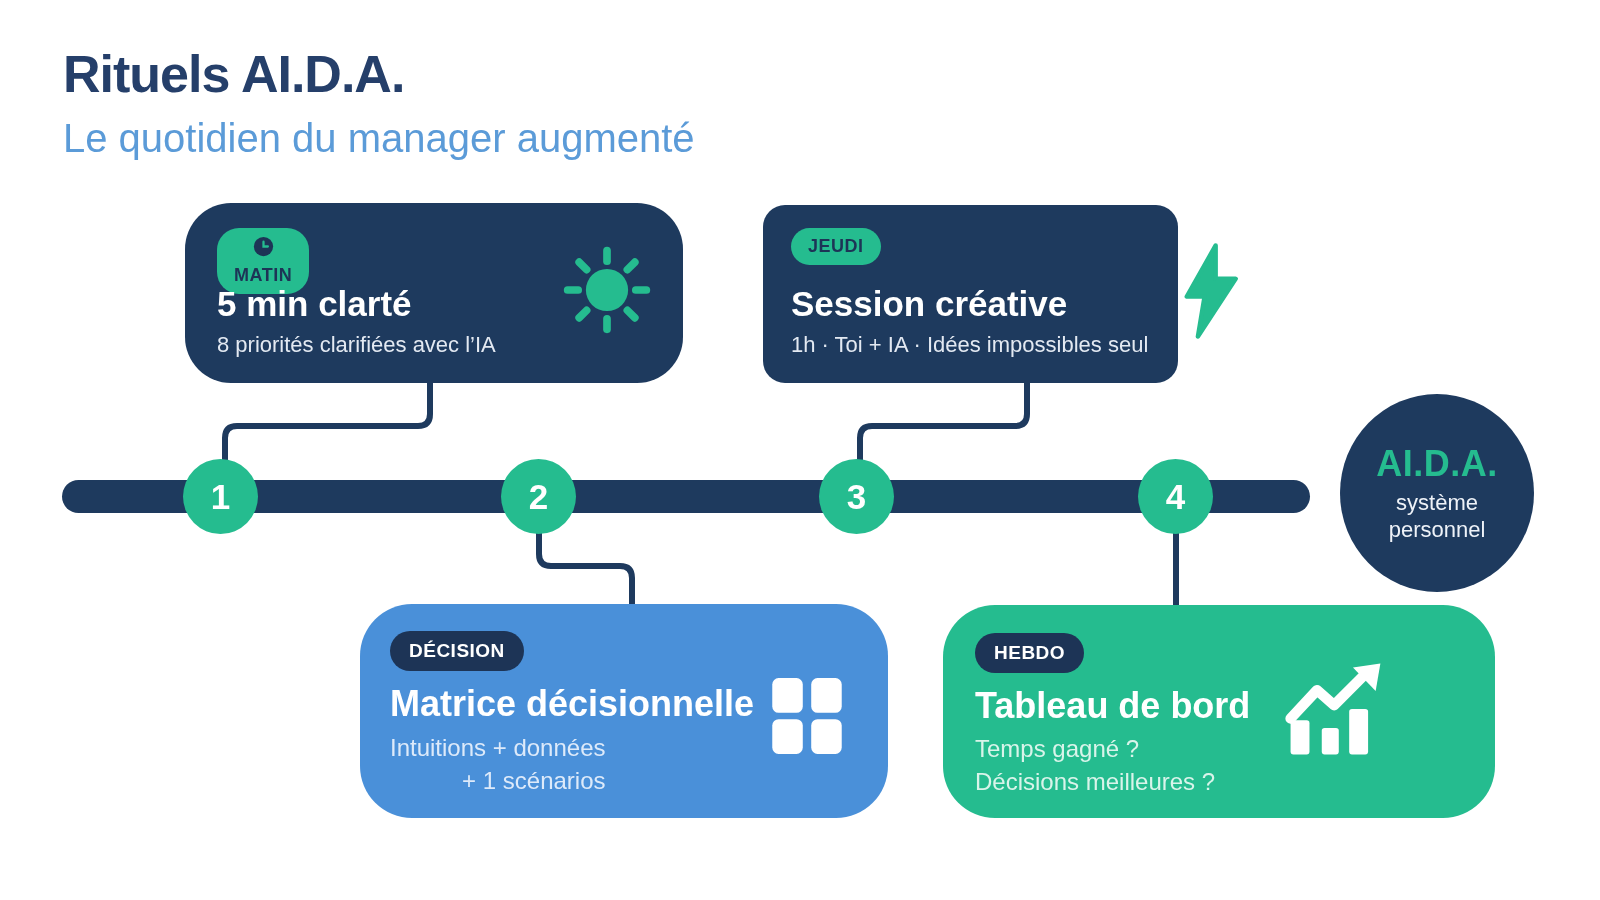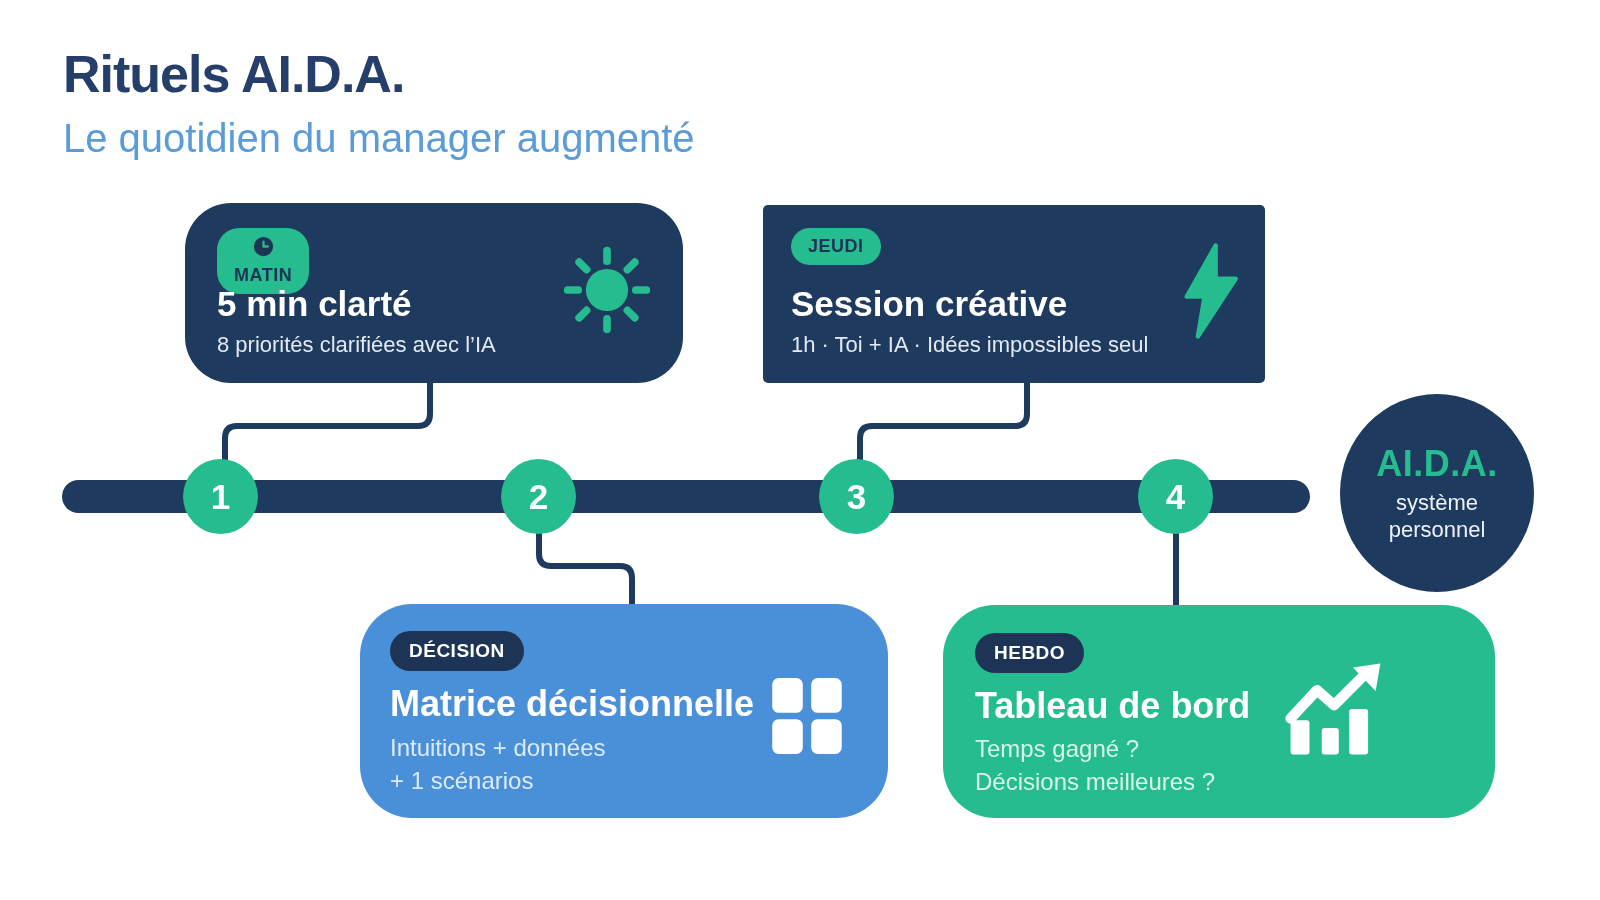--- a/index.html
+++ b/index.html
@@ -32,21 +32,21 @@
   .timeline-bar{position:absolute;left:62px;top:480px;width:1248px;height:33px;
     background:var(--navy);border-radius:17px;}
   .step{position:absolute;width:75px;height:75px;border-radius:50%;background:var(--green);
     display:flex;align-items:center;justify-content:center;top:459px;}
   .step span{color:#ffffff;font-size:35px;font-weight:800;}
   .step1{left:183px;} .step2{left:501px;} .step3{left:819px;} .step4{left:1138px;}
 
   
   .card{position:absolute;color:#fff;}
   .card-matin{left:185px;top:203px;width:498px;height:180px;border-radius:46px;background:var(--navy);}
-  .card-jeudi{left:763px;top:205px;width:502px;height:178px;border-radius:5px;background:var(--navy);}
+  .card-jeudi{left:763px;top:205px;width:415px;height:178px;border-radius:22px;background:var(--navy);}
   .card-decision{left:360px;top:604px;width:528px;height:214px;border-radius:52px;background:var(--blue);}
   .card-hebdo{left:943px;top:605px;width:552px;height:213px;border-radius:52px;background:var(--green);}
 
   .badge{position:absolute;display:inline-flex;align-items:center;gap:8px;
     border-radius:22px;font-weight:800;letter-spacing:.5px;}
   .badge--green{background:var(--green);color:var(--badge-navy);padding:8px 17px;font-size:18px;flex-direction:column;}
   .badge--navy{background:var(--badge-navy);color:#ffffff;padding:9px 19px;font-size:19px;}
   .card-matin .badge{left:32px;top:25px;}
   .card-jeudi .badge{left:28px;top:23px;}
   .card-decision .badge{left:30px;top:27px;}
@@ -54,21 +54,21 @@
 
   .card-title{position:absolute;font-weight:800;color:#ffffff;line-height:1;}
   .card-matin .card-title{left:32px;top:83px;font-size:35px;}
   .card-jeudi .card-title{left:28px;top:81px;font-size:35px;}
   .card-decision .card-title{left:30px;top:82px;font-size:36px;}
   .card-hebdo .card-title{left:32px;top:83px;font-size:36px;}
 
   .card-sub{position:absolute;font-weight:400;line-height:1.38;}
   .card-matin .card-sub{left:32px;top:127px;font-size:22px;color:var(--sub-on-navy);}
   .card-jeudi .card-sub{left:28px;top:125px;font-size:22px;color:var(--sub-on-navy);}
-  .card-decision .card-sub{left:30px;top:127px;font-size:24px;color:var(--sub-on-blue);}
+  .card-decision .card-sub{left:30px;top:127px;font-size:24px;color:var(--sub-on-blue);text-align:right;}
   .card-hebdo .card-sub{left:32px;top:127px;font-size:24px;color:var(--sub-on-green);}
 
   
   .corner-icon{position:absolute;}
   .card-matin .corner-icon{left:374px;top:39px;width:96px;height:96px;}
   .card-jeudi .corner-icon{left:410px;top:36px;width:72px;height:100px;}
   .card-decision .corner-icon{left:409px;top:72px;width:76px;height:80px;}
   .card-hebdo .corner-icon{left:340px;top:56px;width:104px;height:96px;}
 
   .sun-shape{fill:var(--green);}

